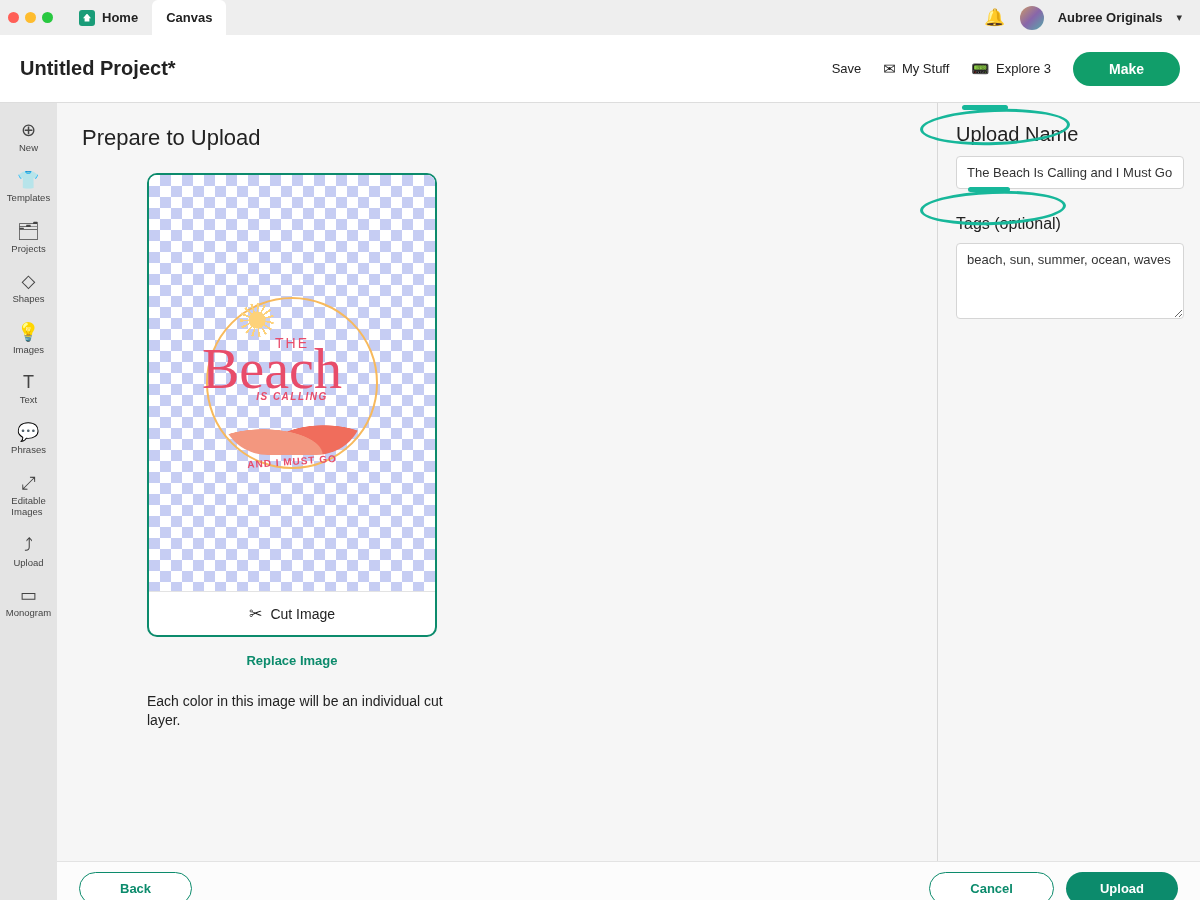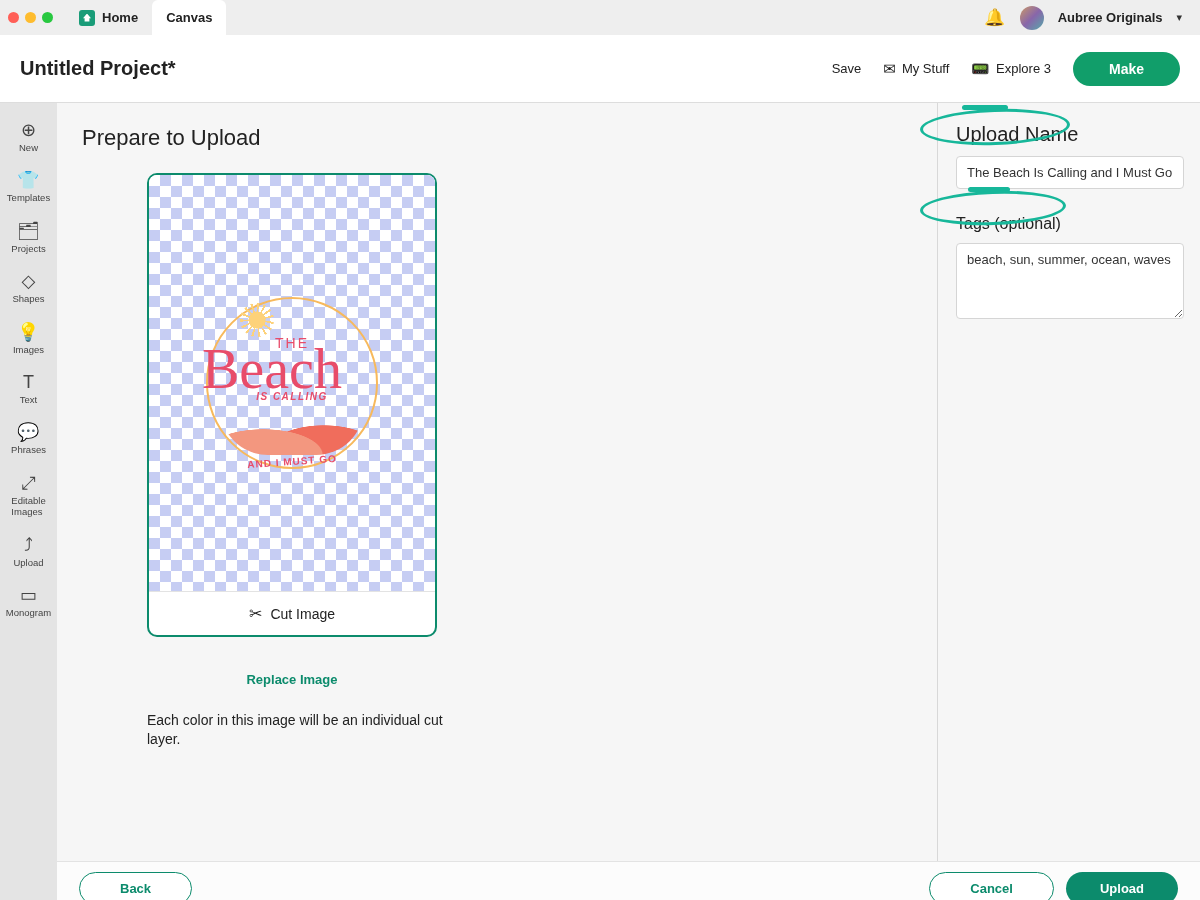--- a/index.html
+++ b/index.html
@@ -62,21 +62,21 @@
   .art-waves { position:absolute; bottom:18px; left:18px; right:18px; height:48px; background:
      radial-gradient(ellipse 60px 26px at 30% 100%, #f3977f 98%, transparent 100%),
      radial-gradient(ellipse 60px 30px at 72% 100%, #f06d5c 98%, transparent 100%),
      radial-gradient(ellipse 70px 22px at 50% 100%, #f7b79f 98%, transparent 100%);
      border-bottom-left-radius:80px; border-bottom-right-radius:80px; overflow:hidden; }
   .art-must { position:absolute; bottom:6px; left:0; right:0; text-align:center; font-size:10px; font-weight:700; letter-spacing:1px; color:#e84c6a; transform: rotate(-4deg); }
 
   .cut-bar { border-top:1px solid #e3e3e3; height:44px; display:flex; align-items:center; justify-content:center; gap:8px; font-size:14px; color:#222; cursor:pointer; }
   .scissor { font-size:16px; }
 
-  .replace-link { text-align:center; color:#0c8b6c; font-size:13px; font-weight:600; margin-top:35px; margin-left:65px; width:290px; cursor:pointer; }
+  .replace-link { text-align:center; color:#0c8b6c; font-size:13px; font-weight:600; margin-top:16px; margin-left:65px; width:290px; cursor:pointer; }
   .hint-text { font-size:14px; color:#222; margin-top:24px; width:310px; line-height:1.35; margin-left:65px; }
 
   .divider { width:1px; background:#d8d8d8; }
 
   .right-pane { width:262px; padding: 20px 16px 0 18px; position:relative; }
   .field-label { font-size:20px; font-weight:400; margin-bottom:10px; }
   .text-input { width:100%; border:1px solid #d5d5d5; border-radius:4px; padding:8px 10px; font-size:13px; color:#333; background:#fff; }
   .tag-label { font-size:16px; font-weight:400; margin:26px 0 10px; }
   .tag-area { width:100%; height:76px; border:1px solid #d5d5d5; border-radius:4px; padding:8px 10px; font-size:13px; color:#333; background:#fff; resize:both; }
 

